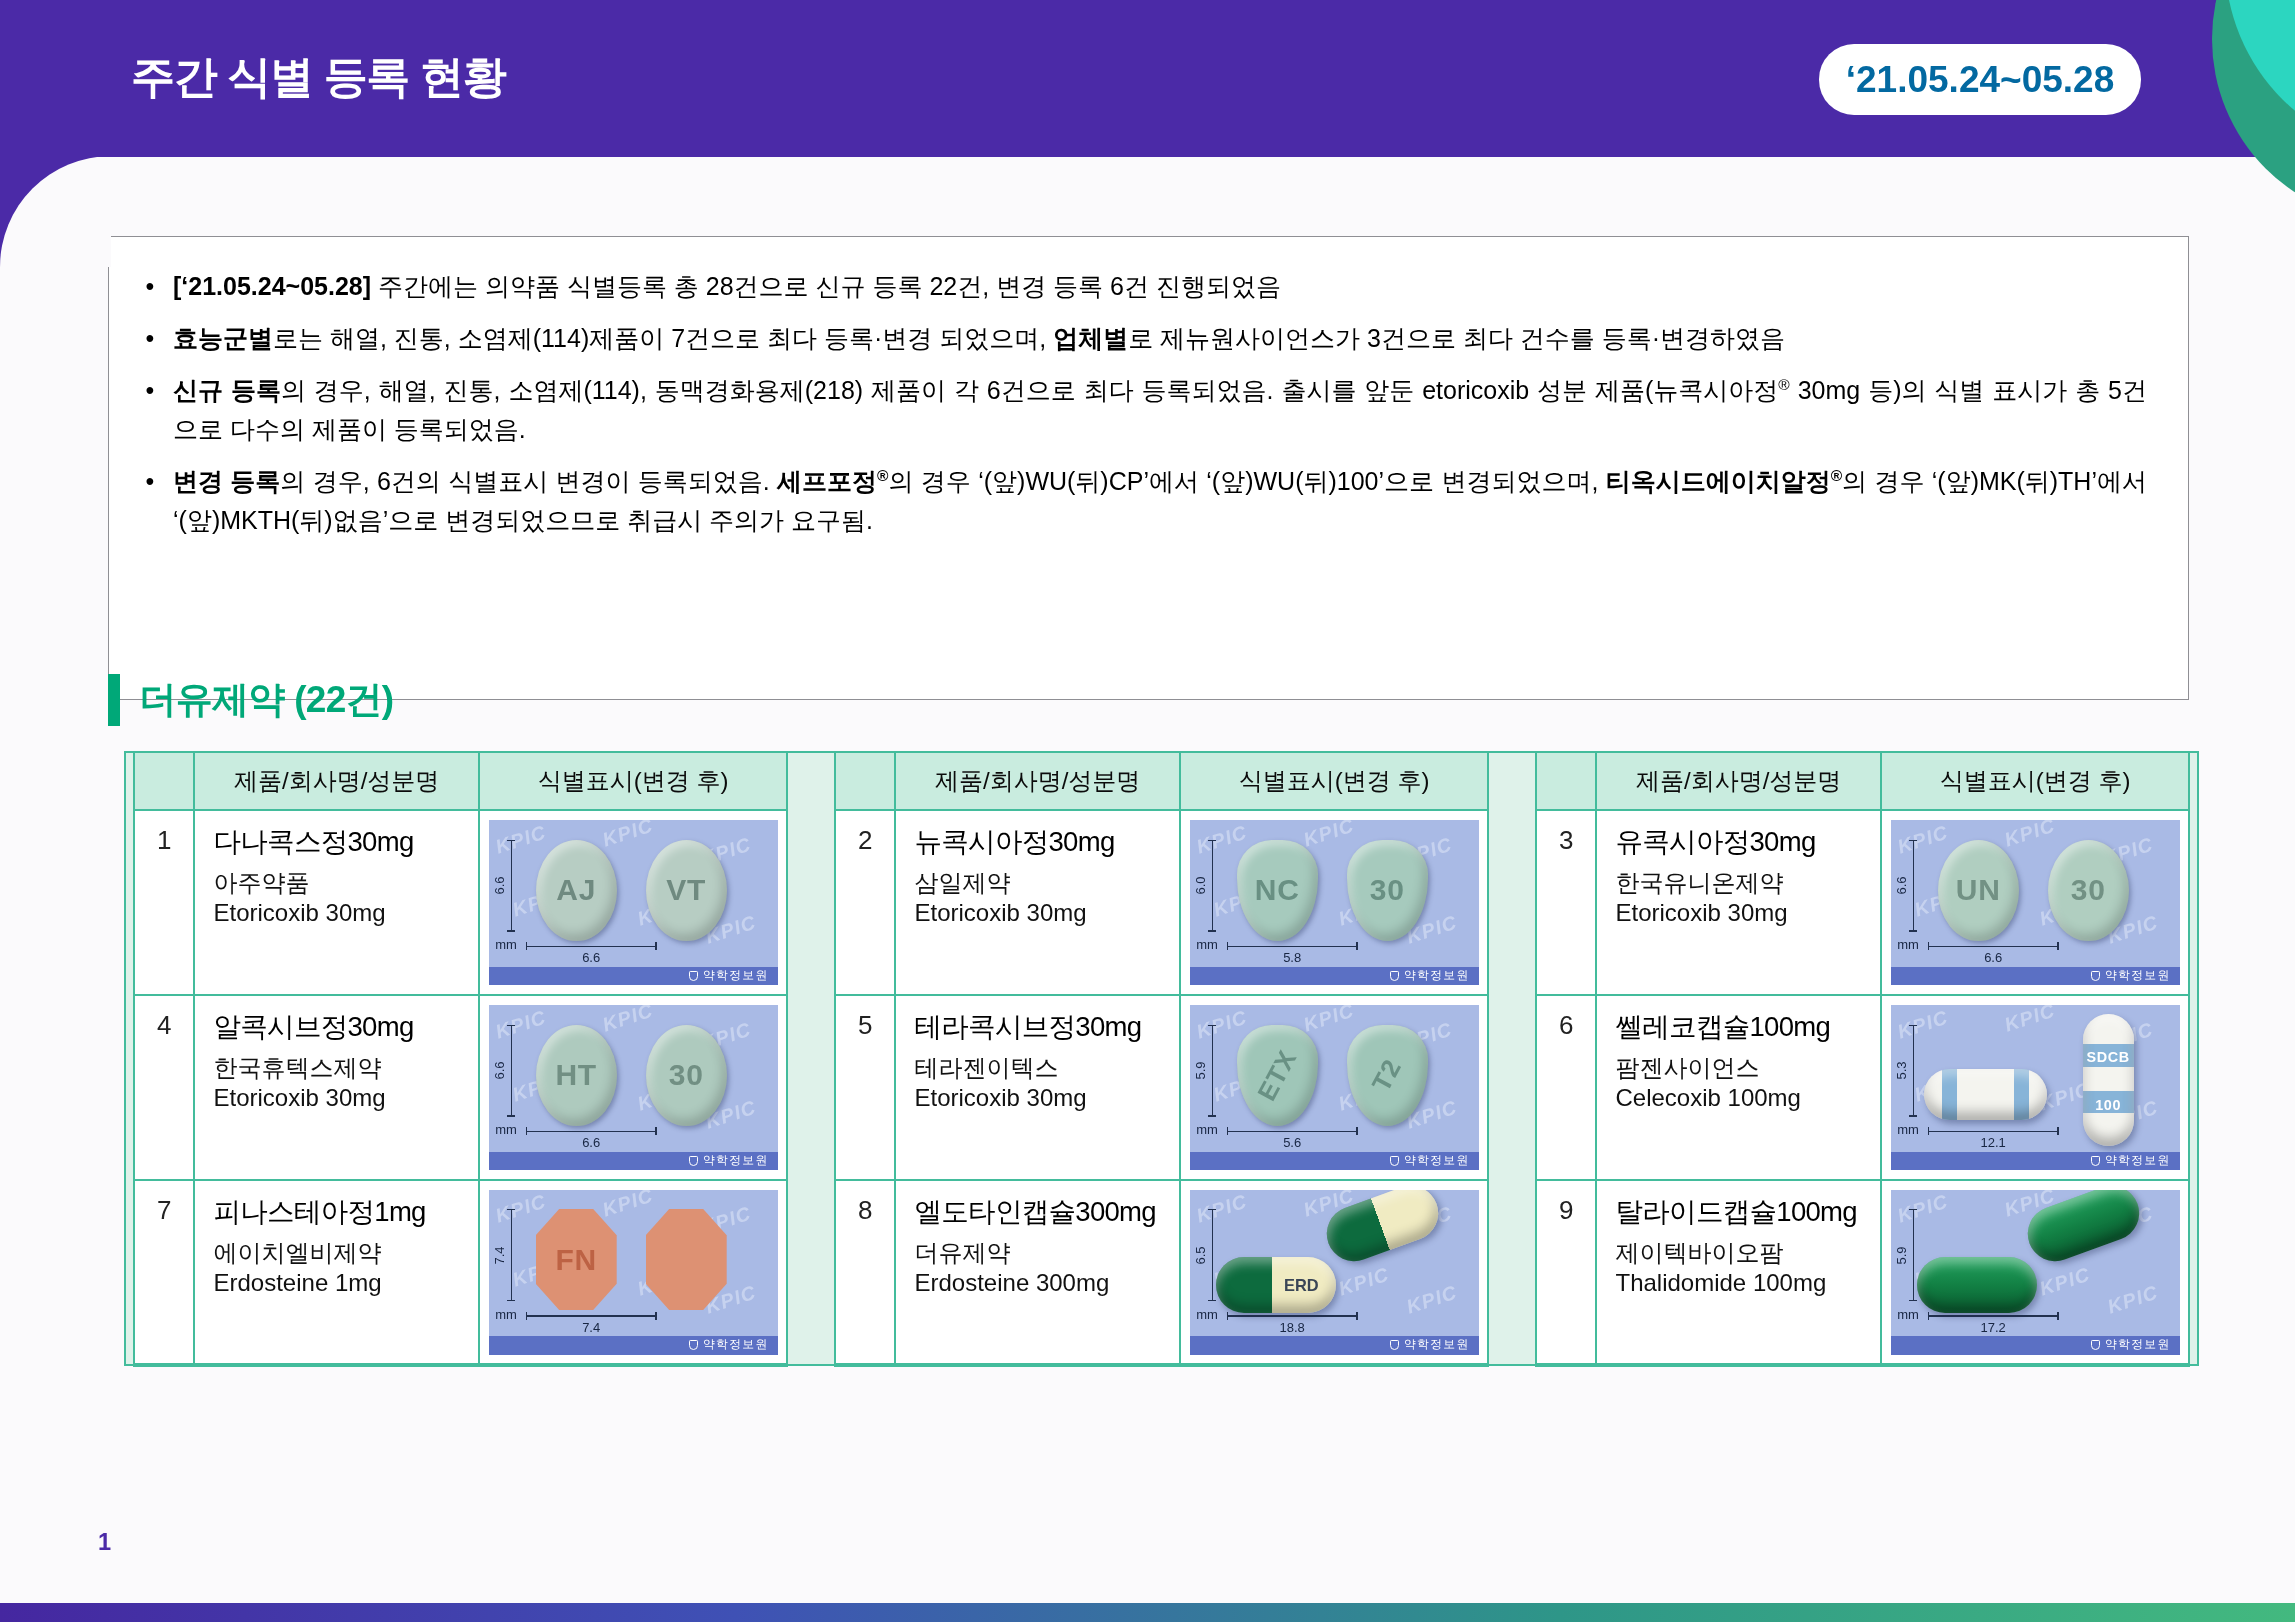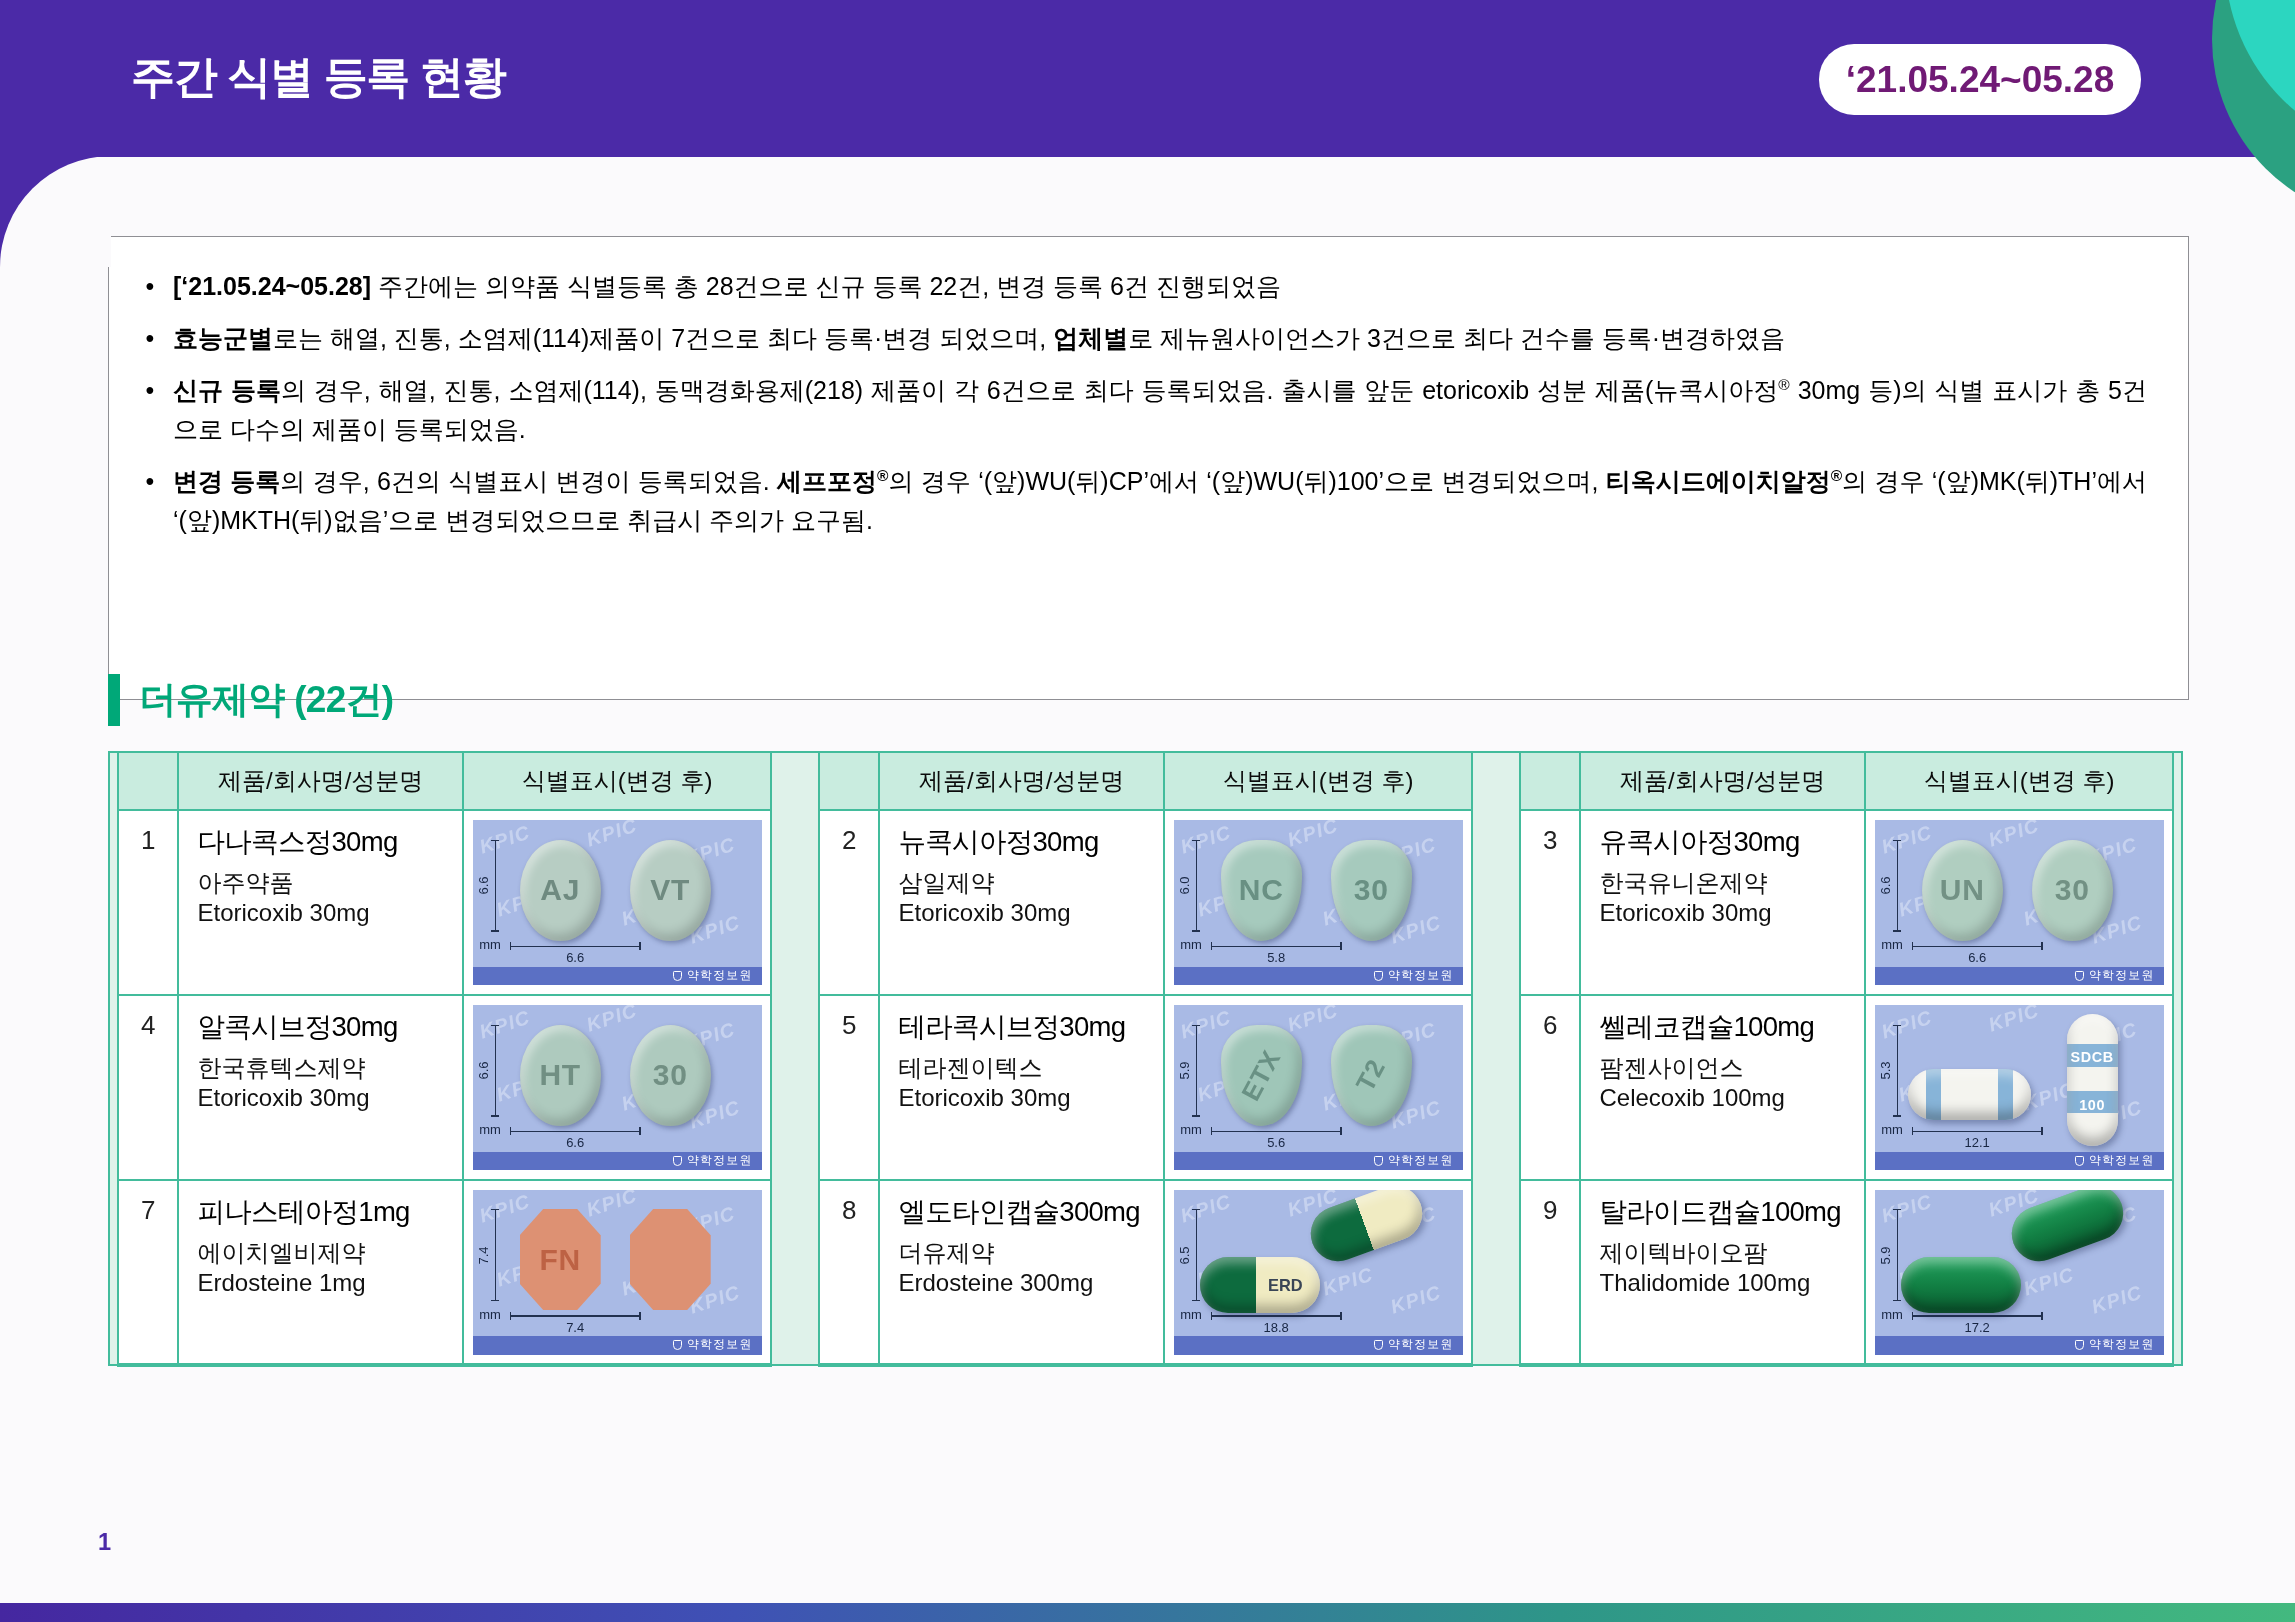--- a/index.html
+++ b/index.html
@@ -10,35 +10,35 @@
     -webkit-font-smoothing:antialiased;
   }
   
   .header{position:absolute;top:0;left:0;width:2295px;height:157px;background:#4b2aa7;z-index:3}
   .deco-green{position:absolute;left:2212px;top:-144px;width:366px;height:366px;border-radius:50%;background:#2ba181;z-index:4}
   .deco-teal{position:absolute;left:2225px;top:-236px;width:393px;height:393px;border-radius:50%;background:#2cd6c0;z-index:5}
   .notch{position:absolute;top:156px;left:0;width:111px;height:111px;background:#4b2aa7;z-index:2}
   .notch::after{content:"";position:absolute;inset:0;background:#fbfafc;border-top-left-radius:100%}
   .page-title{position:absolute;left:131px;top:48px;font-size:44px;font-weight:700;color:#ffffff;letter-spacing:-1.3px;z-index:6}
   .date-badge{position:absolute;left:1819px;top:44px;width:322px;height:71px;background:#ffffff;border-radius:35px;
-    display:flex;align-items:center;justify-content:center;font-size:37px;font-weight:700;color:#701a75;z-index:6;letter-spacing:0px}
+    display:flex;align-items:center;justify-content:center;font-size:37px;font-weight:700;color:#0369a1;z-index:6;letter-spacing:0px}
   
   .summary{position:absolute;left:108px;top:236px;width:2081px;height:464px;background:#ffffff;border:1.3px solid #8f8f94;
     box-sizing:border-box;padding:30px 41px 0 26px;z-index:1}
   .summary ul{margin:0;padding:0;list-style:none}
   .summary li{position:relative;padding-left:38px;font-size:25px;line-height:1.56;color:#000;text-align:justify;margin-bottom:13px}
   .summary li::before{content:"\2022";position:absolute;left:10.5px;top:0;font-size:25px;color:#000}
   .b{font-weight:700}
   .summary sup{font-size:0.62em;line-height:0}
   
   .section-head{position:absolute;left:108px;top:674px;display:flex;align-items:center;z-index:1}
   .section-bar{width:11.8px;height:52px;background:#00a878;margin-right:19.6px}
   .section-title{font-size:37px;font-weight:700;color:#00a878;letter-spacing:-0.7px}
   
-  .reg-table{position:absolute;left:108px;top:751px;width:1680px;border-collapse:collapse;table-layout:fixed;z-index:1}
+  .reg-table{position:absolute;left:124px;top:751px;width:1680px;border-collapse:collapse;table-layout:fixed;z-index:1}
   .reg-table td{border:2px solid #43bc9c;padding:0;vertical-align:top;box-sizing:border-box}
   .head-row td{height:58px;background:#c9ecdf;text-align:center;vertical-align:middle;font-size:24px;color:#0b0b0b}
   .edge,.spacer{background:#dff2ea !important}
   .body-row td{height:185px;background:#ffffff}
   .reg-table tr:last-child td{border-bottom:4.6px solid #43bc9c}
   .td-no{text-align:center;padding-top:14.4px !important;font-size:26px;color:#222}
   .td-prod{padding:13px 5.2px 0 18.3px !important}
   .prod-name{font-size:27.5px;font-weight:400;color:#000;letter-spacing:-0.7px;white-space:nowrap}
   .prod-co{font-size:24px;color:#111;margin-top:6.5px}
   .prod-ing{font-size:24px;color:#111;}

